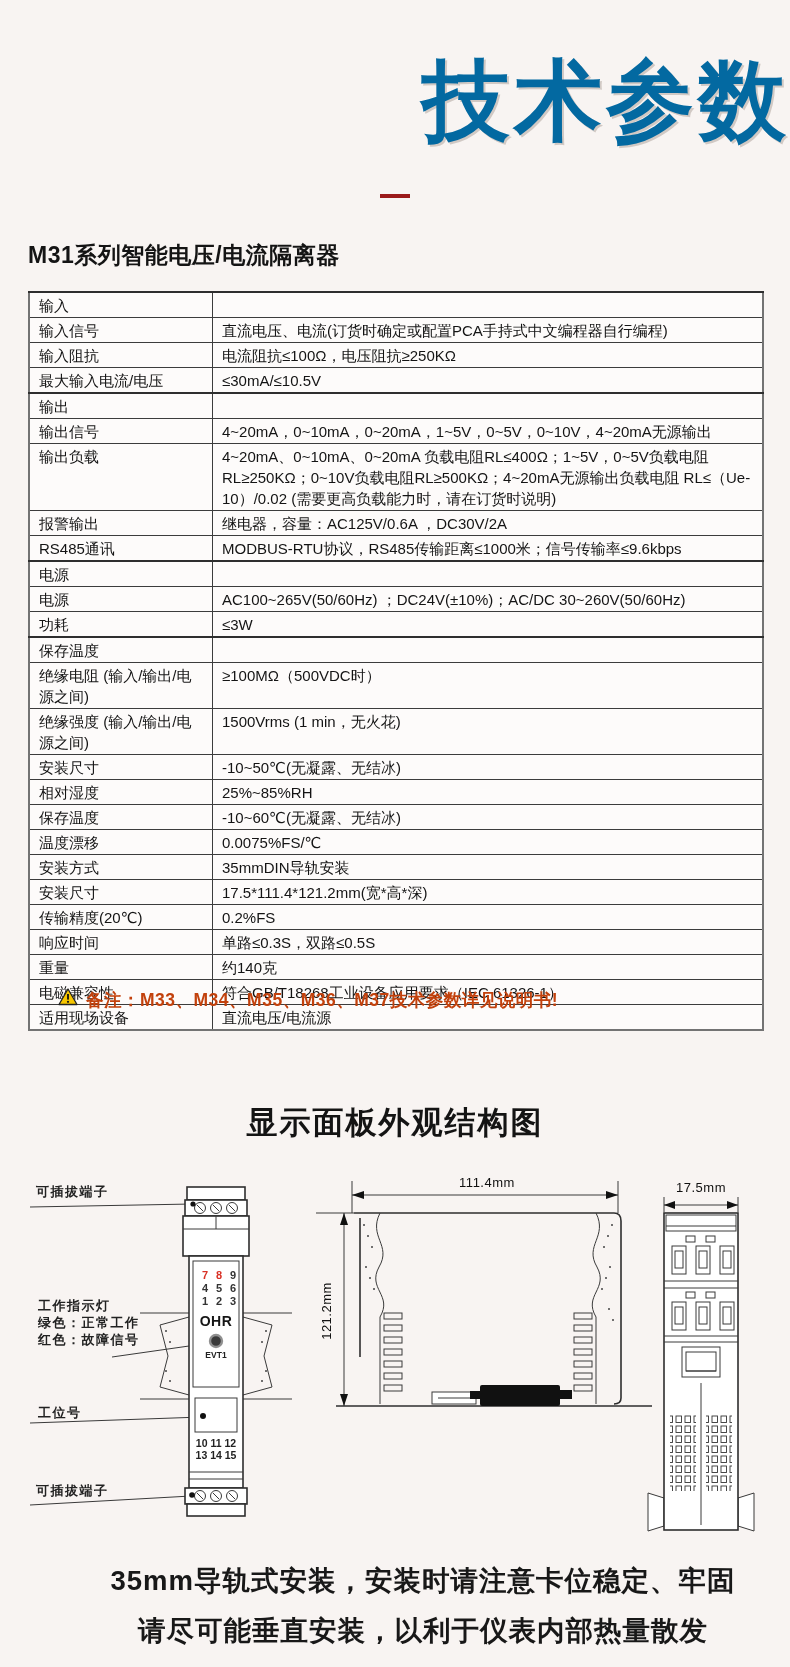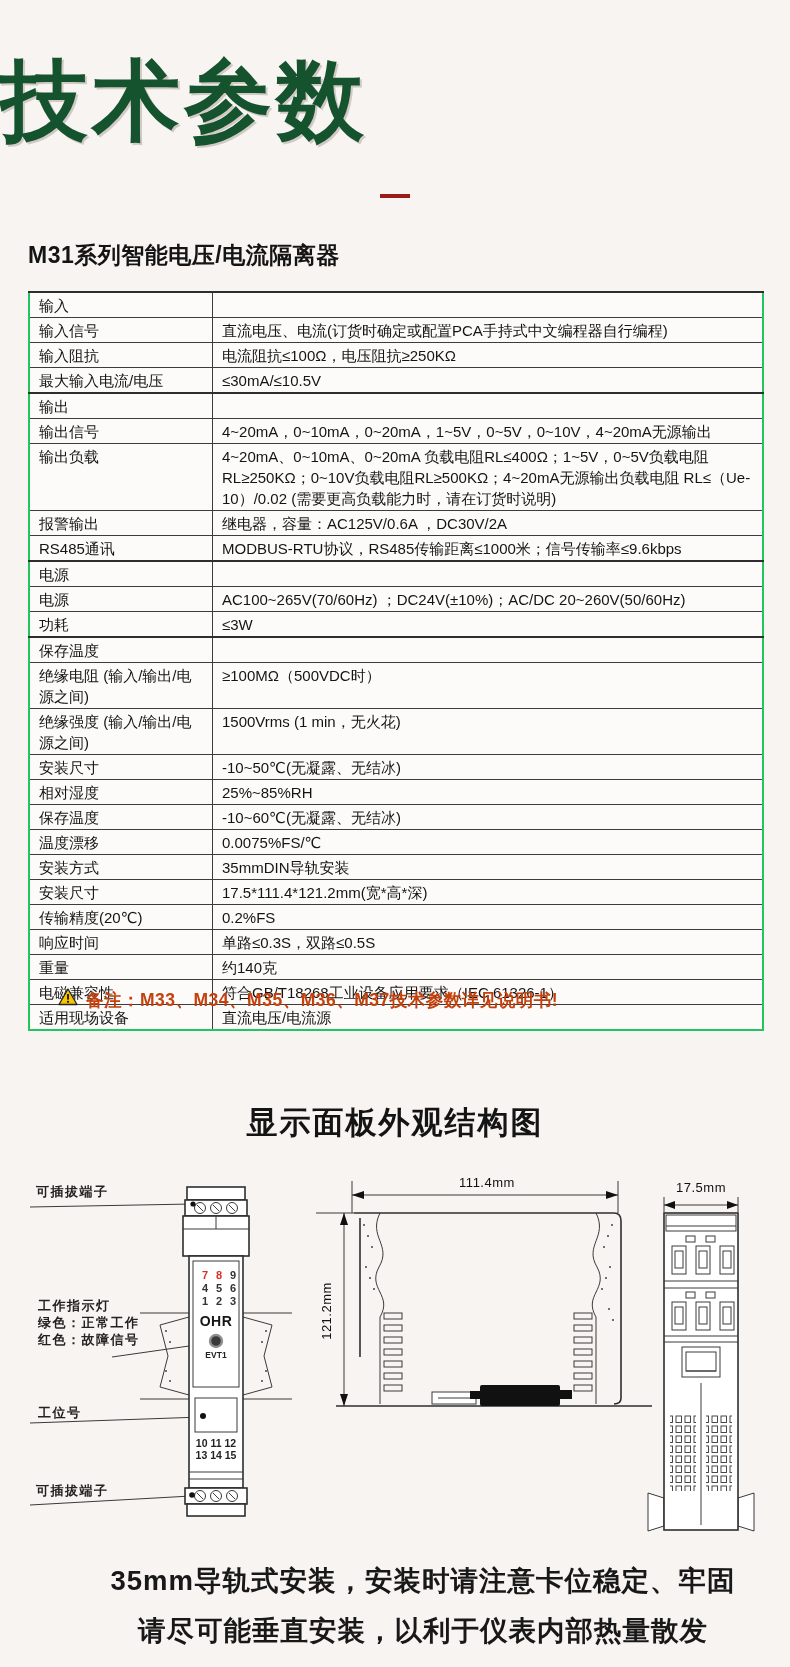--- a/index.html
+++ b/index.html
@@ -4,21 +4,21 @@
 <style>
   html,body{margin:0;padding:0;}
   body{
     width:790px;height:1667px;position:relative;
     background:#f8f4f2;
     font-family:"Liberation Sans","DejaVu Sans",sans-serif;
     color:#111;overflow:hidden;
   }
   .main-title{
     position:absolute;top:48px;left:0;width:790px;
-    text-align:left;font-size:88px;font-weight:900;color:#14532d;
+    text-align:right;font-size:88px;font-weight:900;color:#0369a1;
     letter-spacing:4px;line-height:1.2;
     text-shadow:2px 2px 0 rgba(90,70,60,.25);
   }
   .title-dash{
     position:absolute;top:194px;left:50%;transform:translateX(-50%);
     width:30px;height:4px;background:#9b1b1b;
   }
   .sec1-heading{
     position:absolute;top:240px;left:28px;
     font-size:23px;font-weight:bold;color:#141414;letter-spacing:.5px;
@@ -26,21 +26,21 @@
   .spec-table{
     position:absolute;top:291px;left:28px;width:736px;
     border-collapse:collapse;table-layout:fixed;
     font-size:15px;line-height:21px;color:#141414;
     background:#fdfbfa;
   }
   .spec-table td{
     border:1px solid #3c3c3c;padding:2px 9px 1px 9px;vertical-align:top;
     font-weight:500;
   }
-  .spec-table{border:2px solid #22c55e;}
+  .spec-table{border:2px solid #737373;}
   .spec-table .c1{width:164px;}
   .spec-table tr.sec td{border-top:2px solid #2e2e2e;}
   .note-row{
     position:absolute;top:988px;left:58px;width:700px;
     display:flex;gap:8px;
     font-size:17.5px;font-weight:600;color:#c2410c;letter-spacing:.5px;
   }
   .note-row svg{flex:0 0 auto;display:block;}
   .sec2-heading{
     position:absolute;top:1102px;left:0;width:790px;text-align:center;
@@ -106,21 +106,21 @@
       <tr>
         <td class="c1">RS485通讯</td>
         <td class="c2">MODBUS-RTU协议，RS485传输距离≤1000米；信号传输率≤9.6kbps</td>
       </tr>
       <tr class="sec">
         <td class="c1">电源</td>
         <td class="c2"></td>
       </tr>
       <tr>
         <td class="c1">电源</td>
-        <td class="c2">AC100~265V(70/60Hz) ；DC24V(±10%)；AC/DC 20~260V(50/60Hz)</td>
+        <td class="c2">AC100~265V(50/60Hz) ；DC24V(±10%)；AC/DC 30~260V(50/60Hz)</td>
       </tr>
       <tr>
         <td class="c1">功耗</td>
         <td class="c2">≤3W</td>
       </tr>
       <tr class="sec">
         <td class="c1">保存温度</td>
         <td class="c2"></td>
       </tr>
       <tr>

